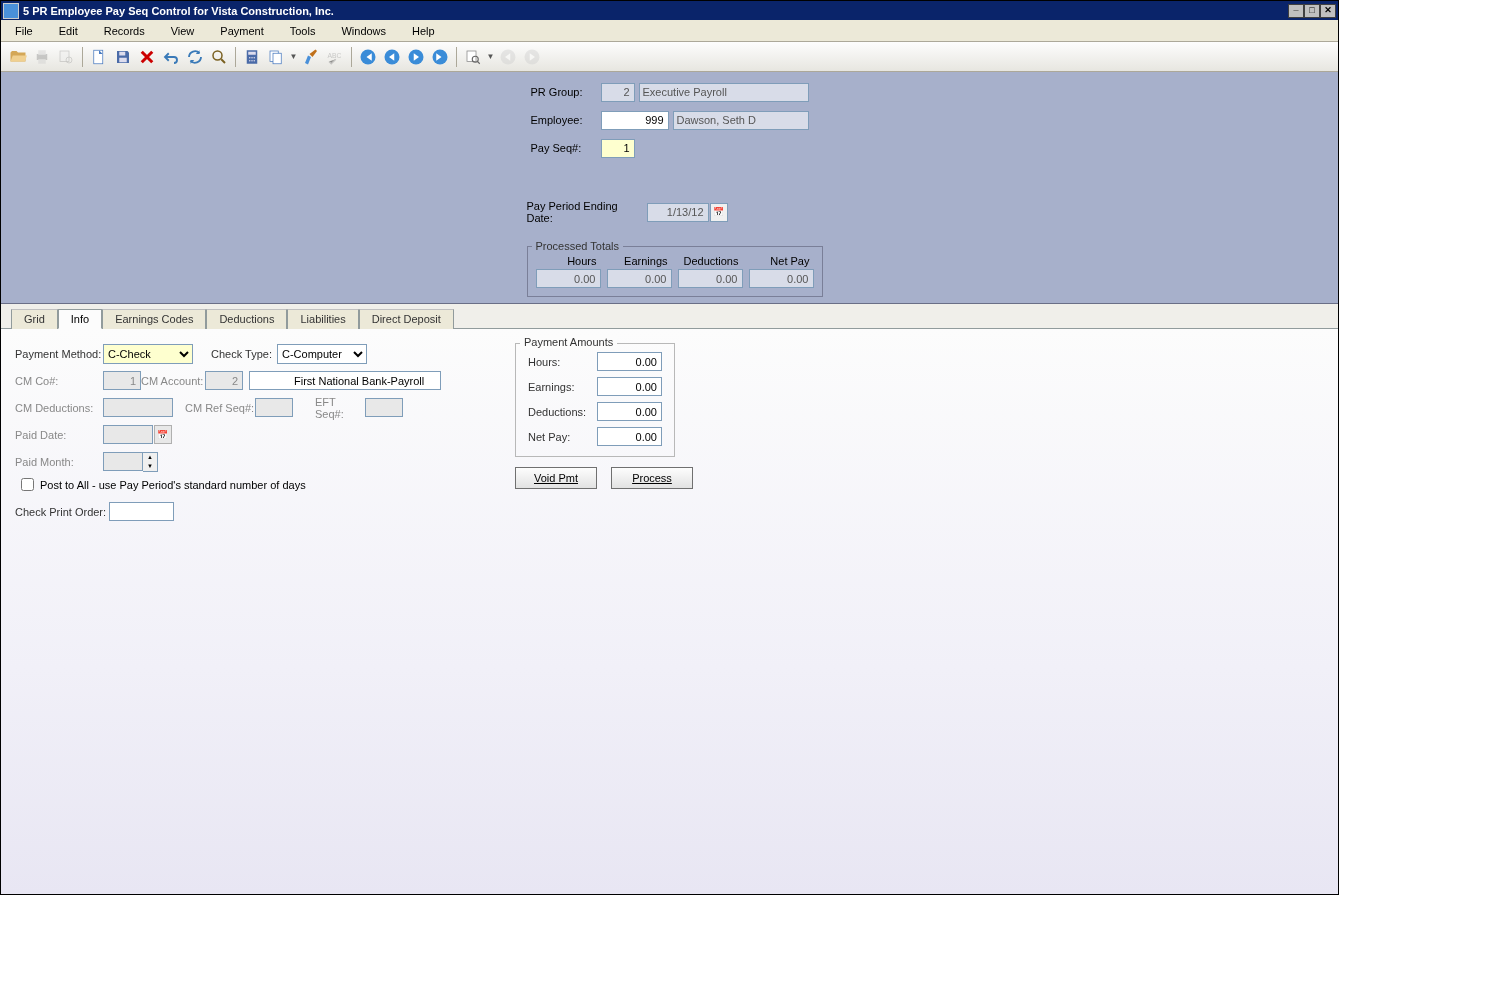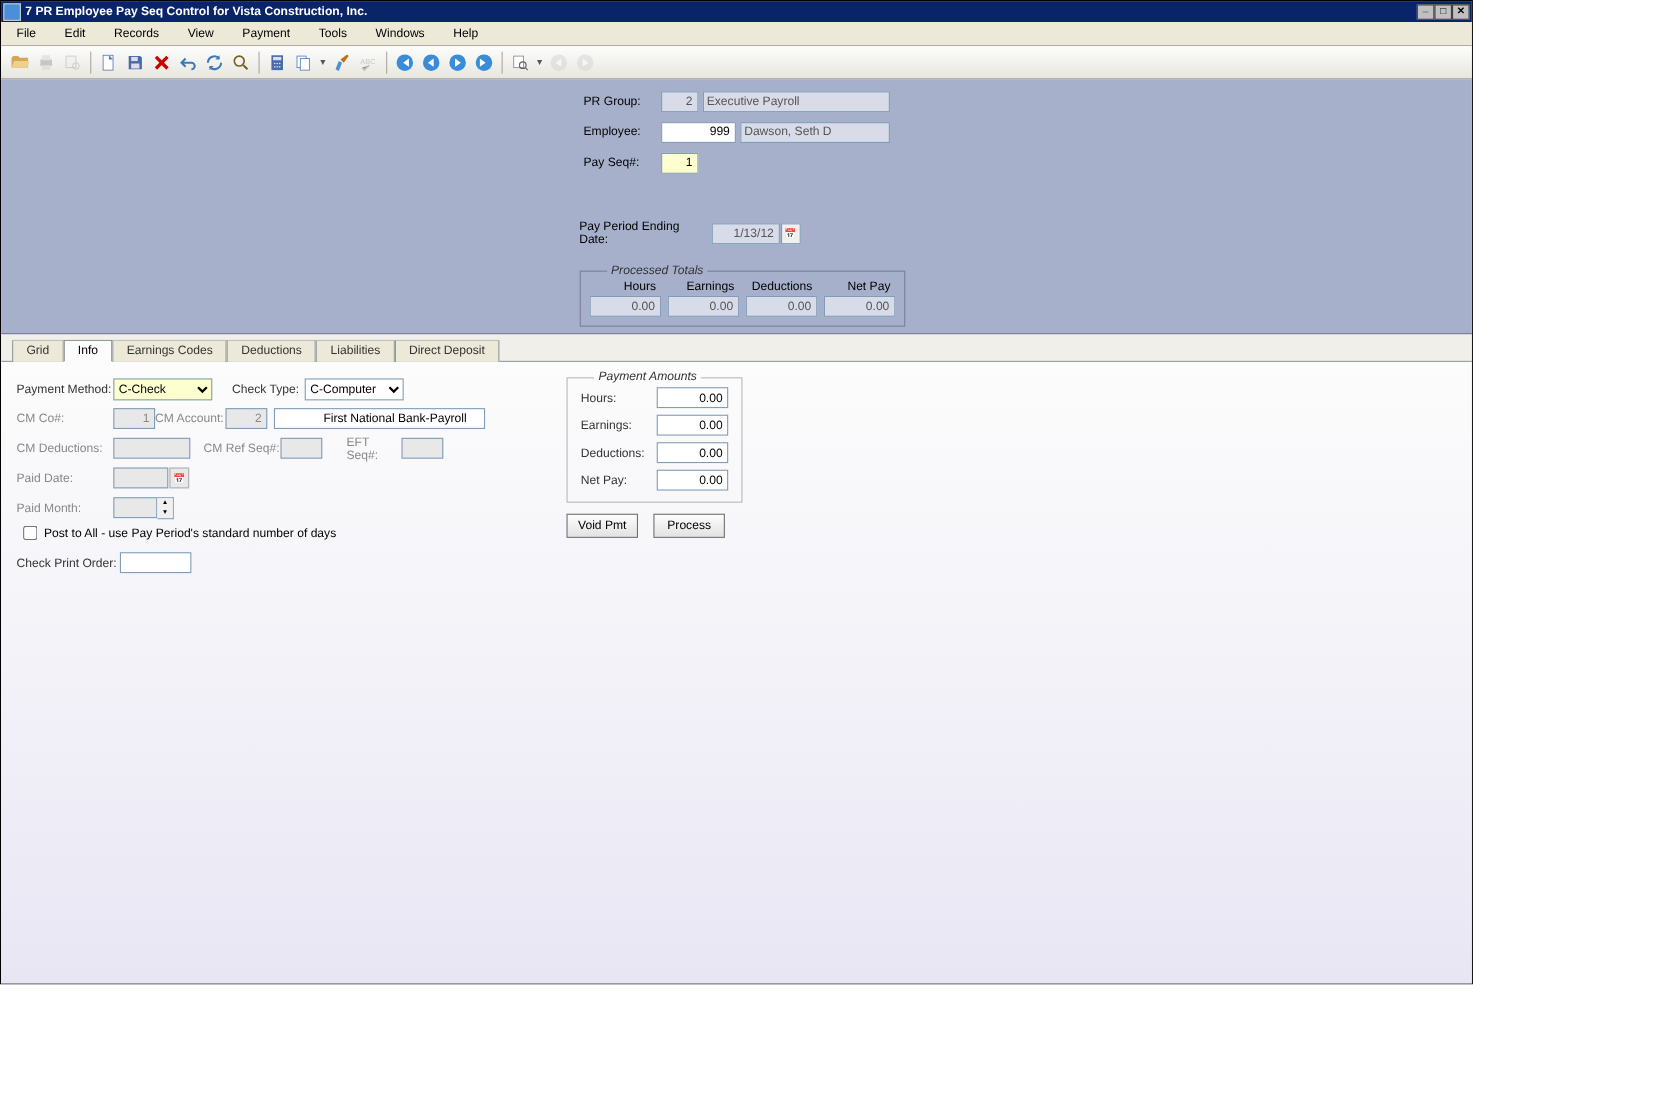--- a/index.html
+++ b/index.html
@@ -32,21 +32,21 @@
 .hinput { height: 19px; border: 1px solid #7f9db9; background: #fff; padding: 1px 3px; font-size: 11px; }
 .hinput.ro { background: #d8dce8; color: #555; text-align: right; padding-right: 4px;}
 .hinput.desc { background: #d8dce8; color: #555;}
 .hinput.num { text-align: right; padding-right: 4px; }
 .hinput.yellow { background: #feffcf; text-align: right; padding-right: 4px;}
 
 .header-flex { display: flex; gap: 40px; align-items: center; flex-direction: column;}
 .header-left { display:flex; flex-direction:column; gap:4px; }
 
 .fieldset { border: 1px solid #7a7f98; padding: 4px 8px 8px 8px; position: relative; }
-.fieldset-legend { position: absolute; top: -7px; left: 24px; background: #a7b0cb; padding: 0 4px; font-size: 11px; color: #333; font-style: italic; }
+.fieldset-legend { position: absolute; top: -7px; left: 4px; background: #a7b0cb; padding: 0 4px; font-size: 11px; color: #333; }
 .pt-headers { display: flex; gap: 6px; margin-bottom: 2px; margin-top:4px;}
 .pt-headers div { width: 65px; text-align: right; font-size: 11px; padding-right:4px;}
 .pt-values { display: flex; gap: 6px; }
 .pt-values input { width: 65px; }
 
 .date-field { display:flex; align-items:center;}
 .date-btn { width:18px; height:19px; border:1px solid #7f9db9; background:#f0f0f0; display:flex; align-items:center; justify-content:center; font-size:9px; cursor:pointer; margin-left:1px;}
 
 .tabs-area { background: #f0efea; padding-top: 4px; }
 .tabs { display: flex; padding-left: 10px; position: relative; bottom: -1px; }
@@ -69,37 +69,37 @@
 
 .two-col { display: flex; gap: 30px; align-items: flex-start; }
 
 .pa-fieldset { border: 1px solid #b8b8b8; padding: 8px 12px 10px 12px; position: relative; width: 160px; }
 .pa-fieldset .fieldset-legend { background: #fcfcfc; top:-8px; }
 .pa-row { display: flex; align-items: center; justify-content: space-between; margin-bottom: 6px; }
 .pa-row label { font-size: 11px; color:#333;}
 .pa-row input { width: 65px; }
 
 .action-buttons { display:flex; gap:14px; margin-top:10px; margin-left:0px;}
-.btn { width: 65px; height: 22px; border: 1px solid #707070; background: linear-gradient(#fdfdfd,#e2e2e2); font-size: 11px; cursor: pointer; }
+.btn { width: 82px; height: 22px; border: 1px solid #707070; background: linear-gradient(#fdfdfd,#e2e2e2); font-size: 11px; cursor: pointer; text-decoration: underline; }
 
 .checkbox-row { display:flex; align-items:center; gap:6px; margin: 6px 0 10px 6px;}
 .checkbox-row input { width:13px; height:13px;}
 
 .spinner { display:inline-flex; }
 .spinner-btns { display:flex; flex-direction:column; width:15px; border:1px solid #7f9db9; border-left:none;}
 .spinner-btns div{ height:9px; background:#f0f0f0; font-size:6px; display:flex; align-items:center; justify-content:center; cursor:pointer; line-height:1;}
 </style>
 </head>
 <body>
 
 <div class="window">
 
   <div class="titlebar">
     <div class="titlebar-icon"></div>
-    <div class="titlebar-text">7 PR Employee Pay Seq Control for Vista Construction, Inc.</div>
+    <div class="titlebar-text">5 PR Employee Pay Seq Control for Vista Construction, Inc.</div>
     <div class="titlebar-controls">
       <div class="titlebar-btn minimize"></div>
       <div class="titlebar-btn maximize"></div>
       <div class="titlebar-btn close"></div>
     </div>
   </div>
 
   <div class="menubar">
     <div class="menu-item">File</div>
     <div class="menu-item">Edit</div>

